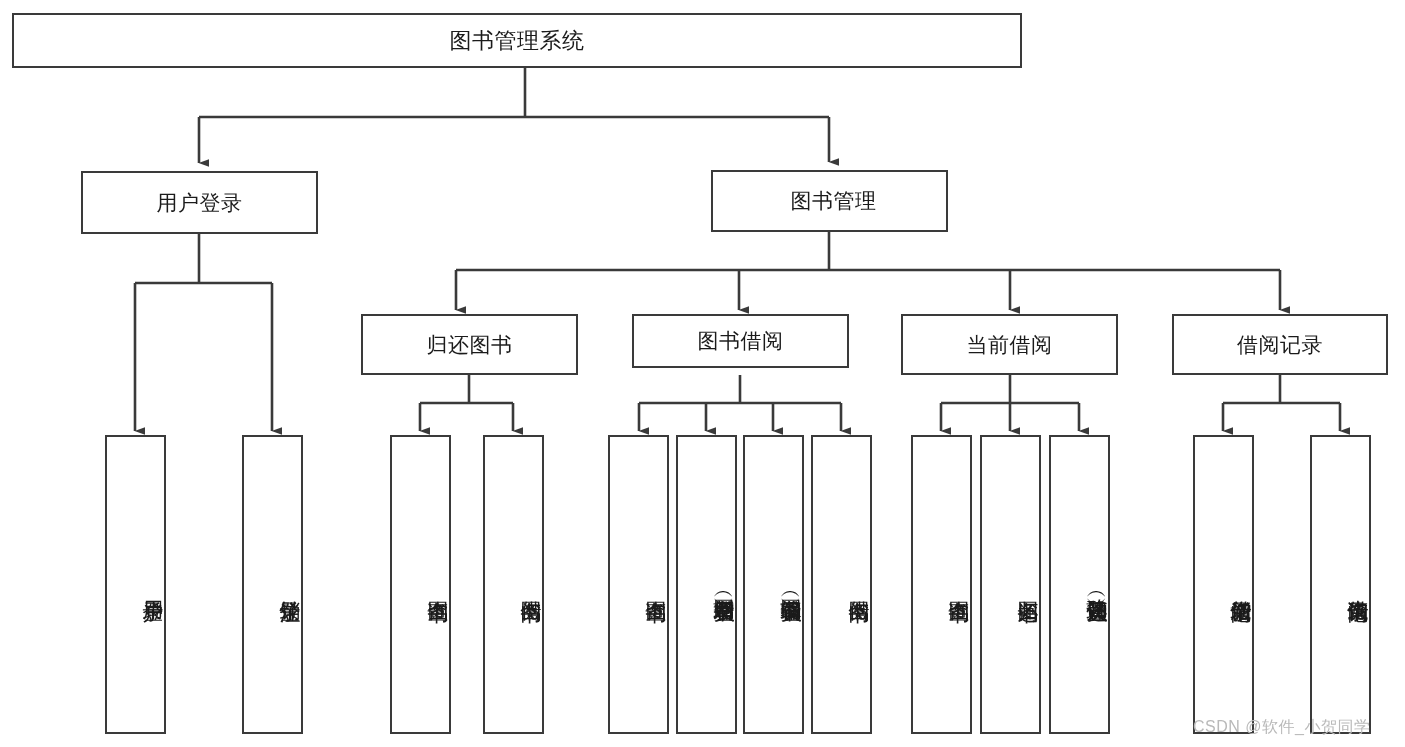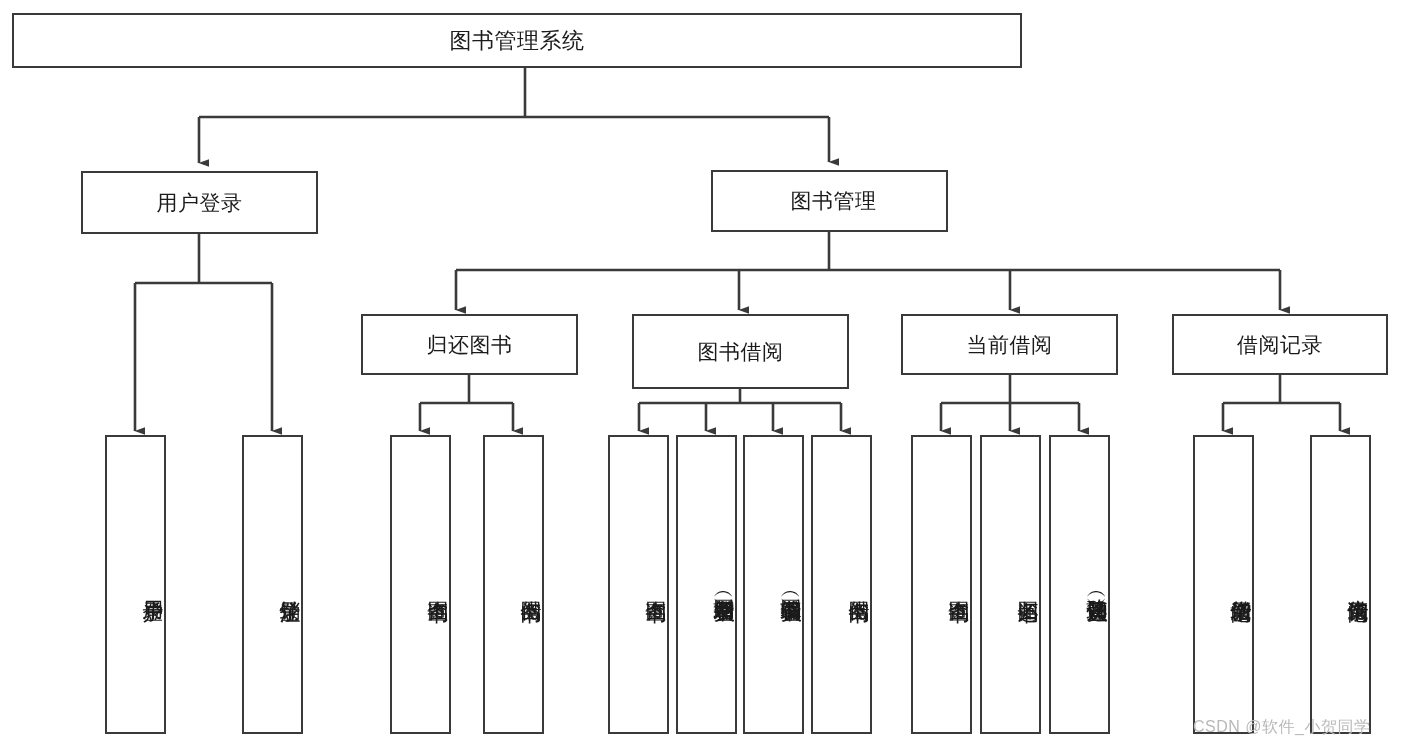--- a/index.html
+++ b/index.html
@@ -128,21 +128,21 @@
   </div>
 
   <div class="node h" style="left:711px; top:170px; width:237px; height:62px;padding-left:8px;">
     <span>图书管理</span>
   </div>
 
   <div class="node h" style="left:361px; top:314px; width:217px; height:61px;">
     <span>归还图书</span>
   </div>
 
-  <div class="node h" style="left:632px; top:314px; width:217px; height:75px;">
+  <div class="node h" style="left:632px; top:314px; width:217px; height:54px;">
     <span>图书借阅</span>
   </div>
 
   <div class="node h" style="left:1172px; top:314px; width:216px; height:61px;">
     <span>借阅记录</span>
   </div>
 
   <div class="node h" style="left:901px; top:314px; width:217px; height:61px;">
     <span>当前借阅</span>
   </div>

